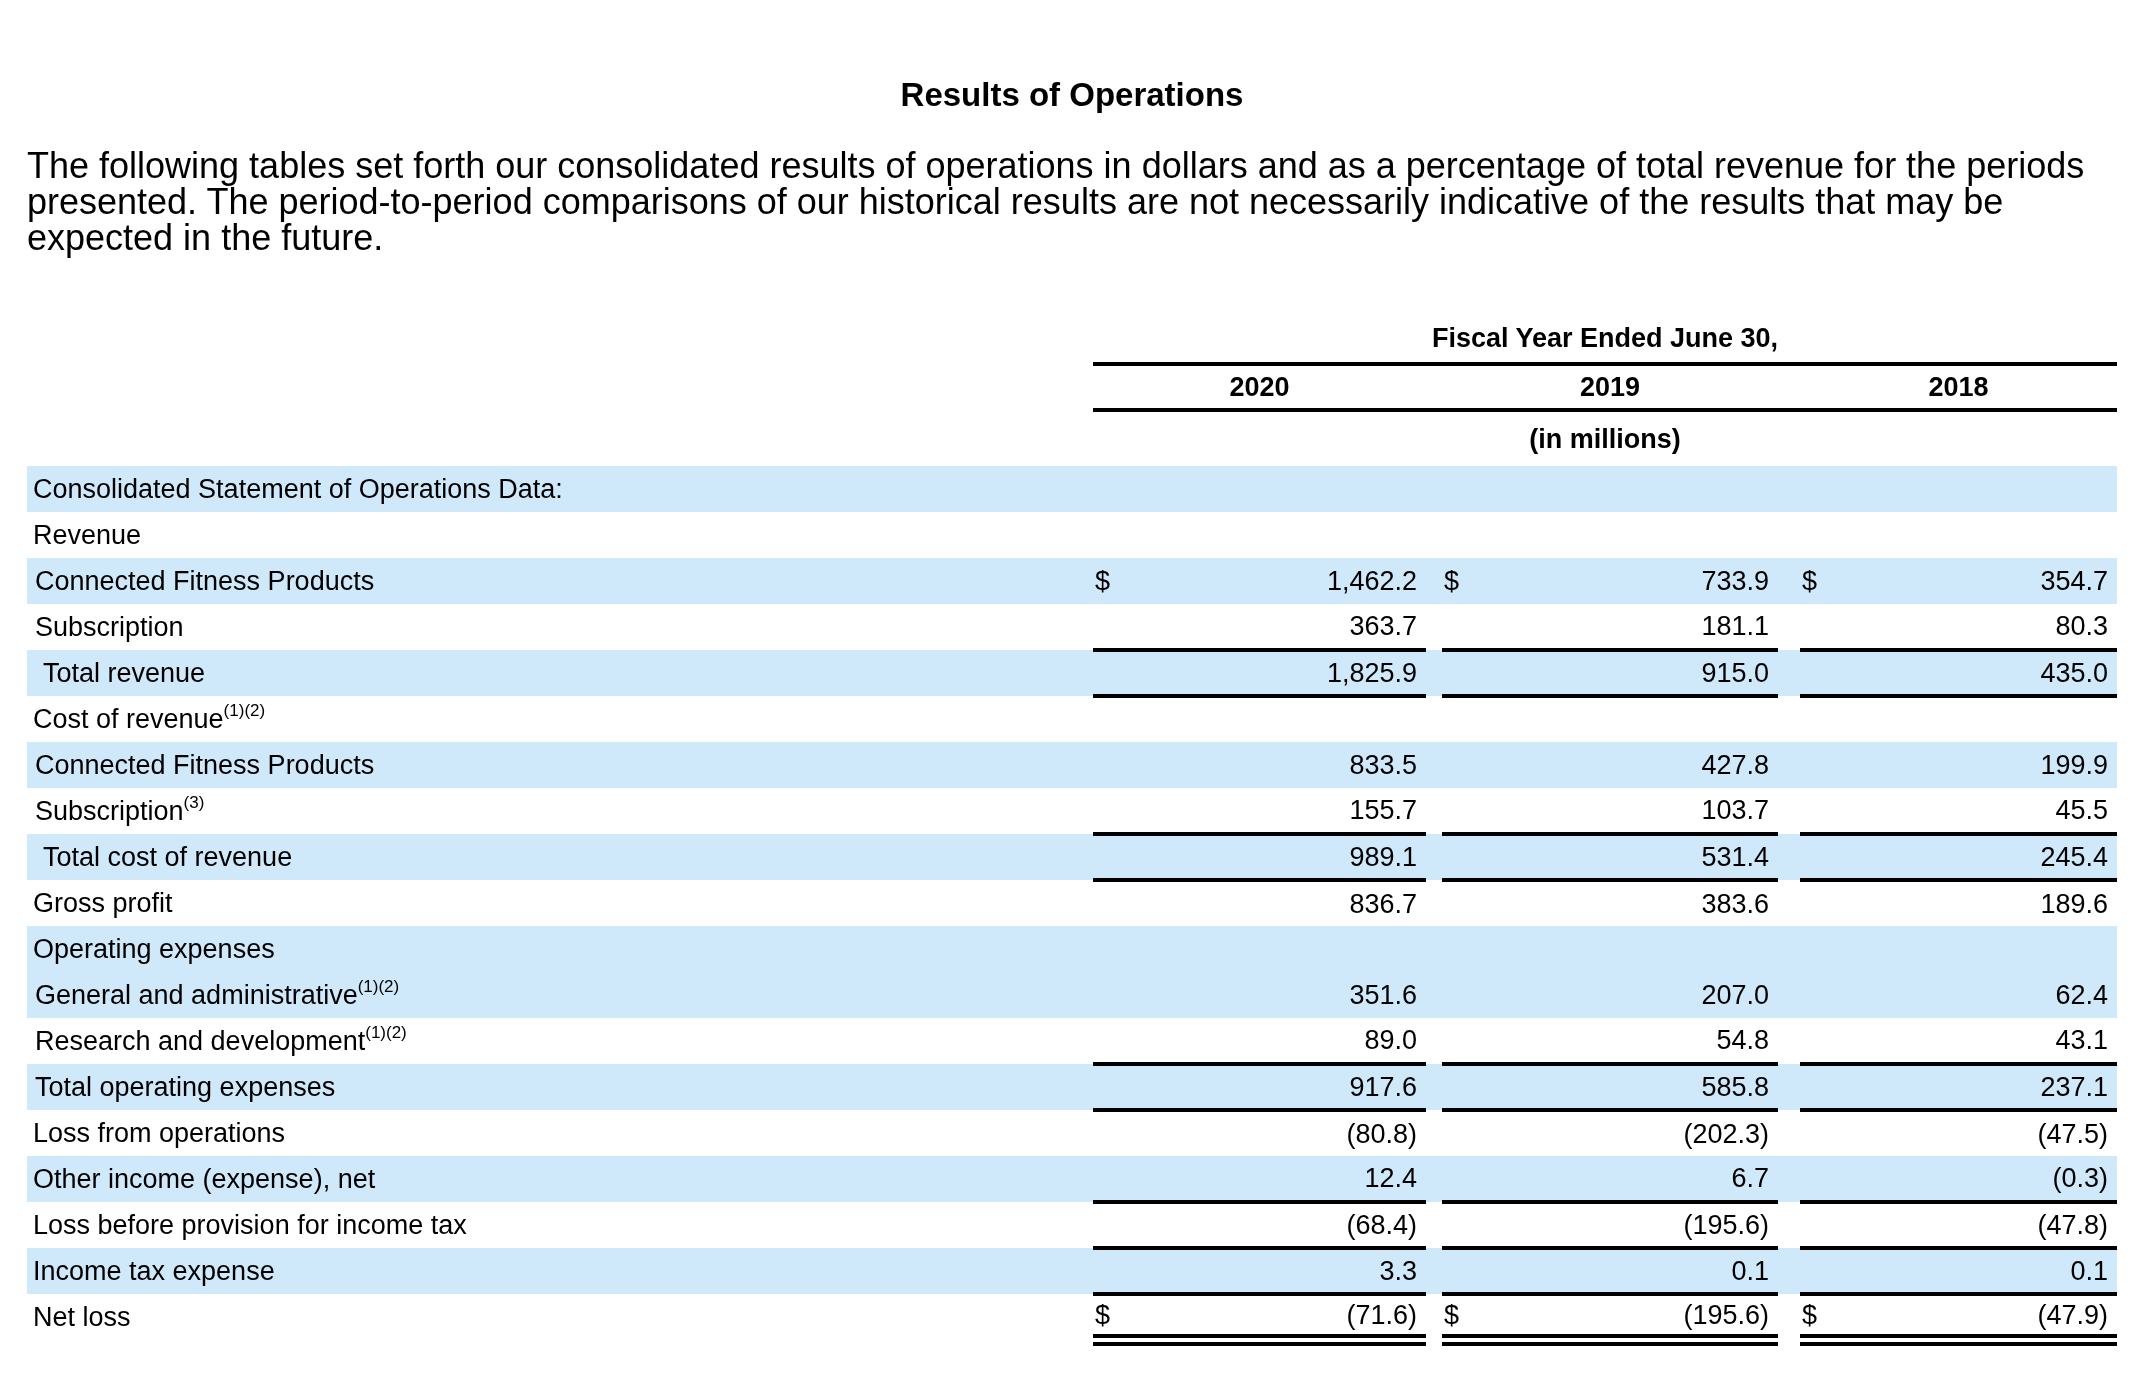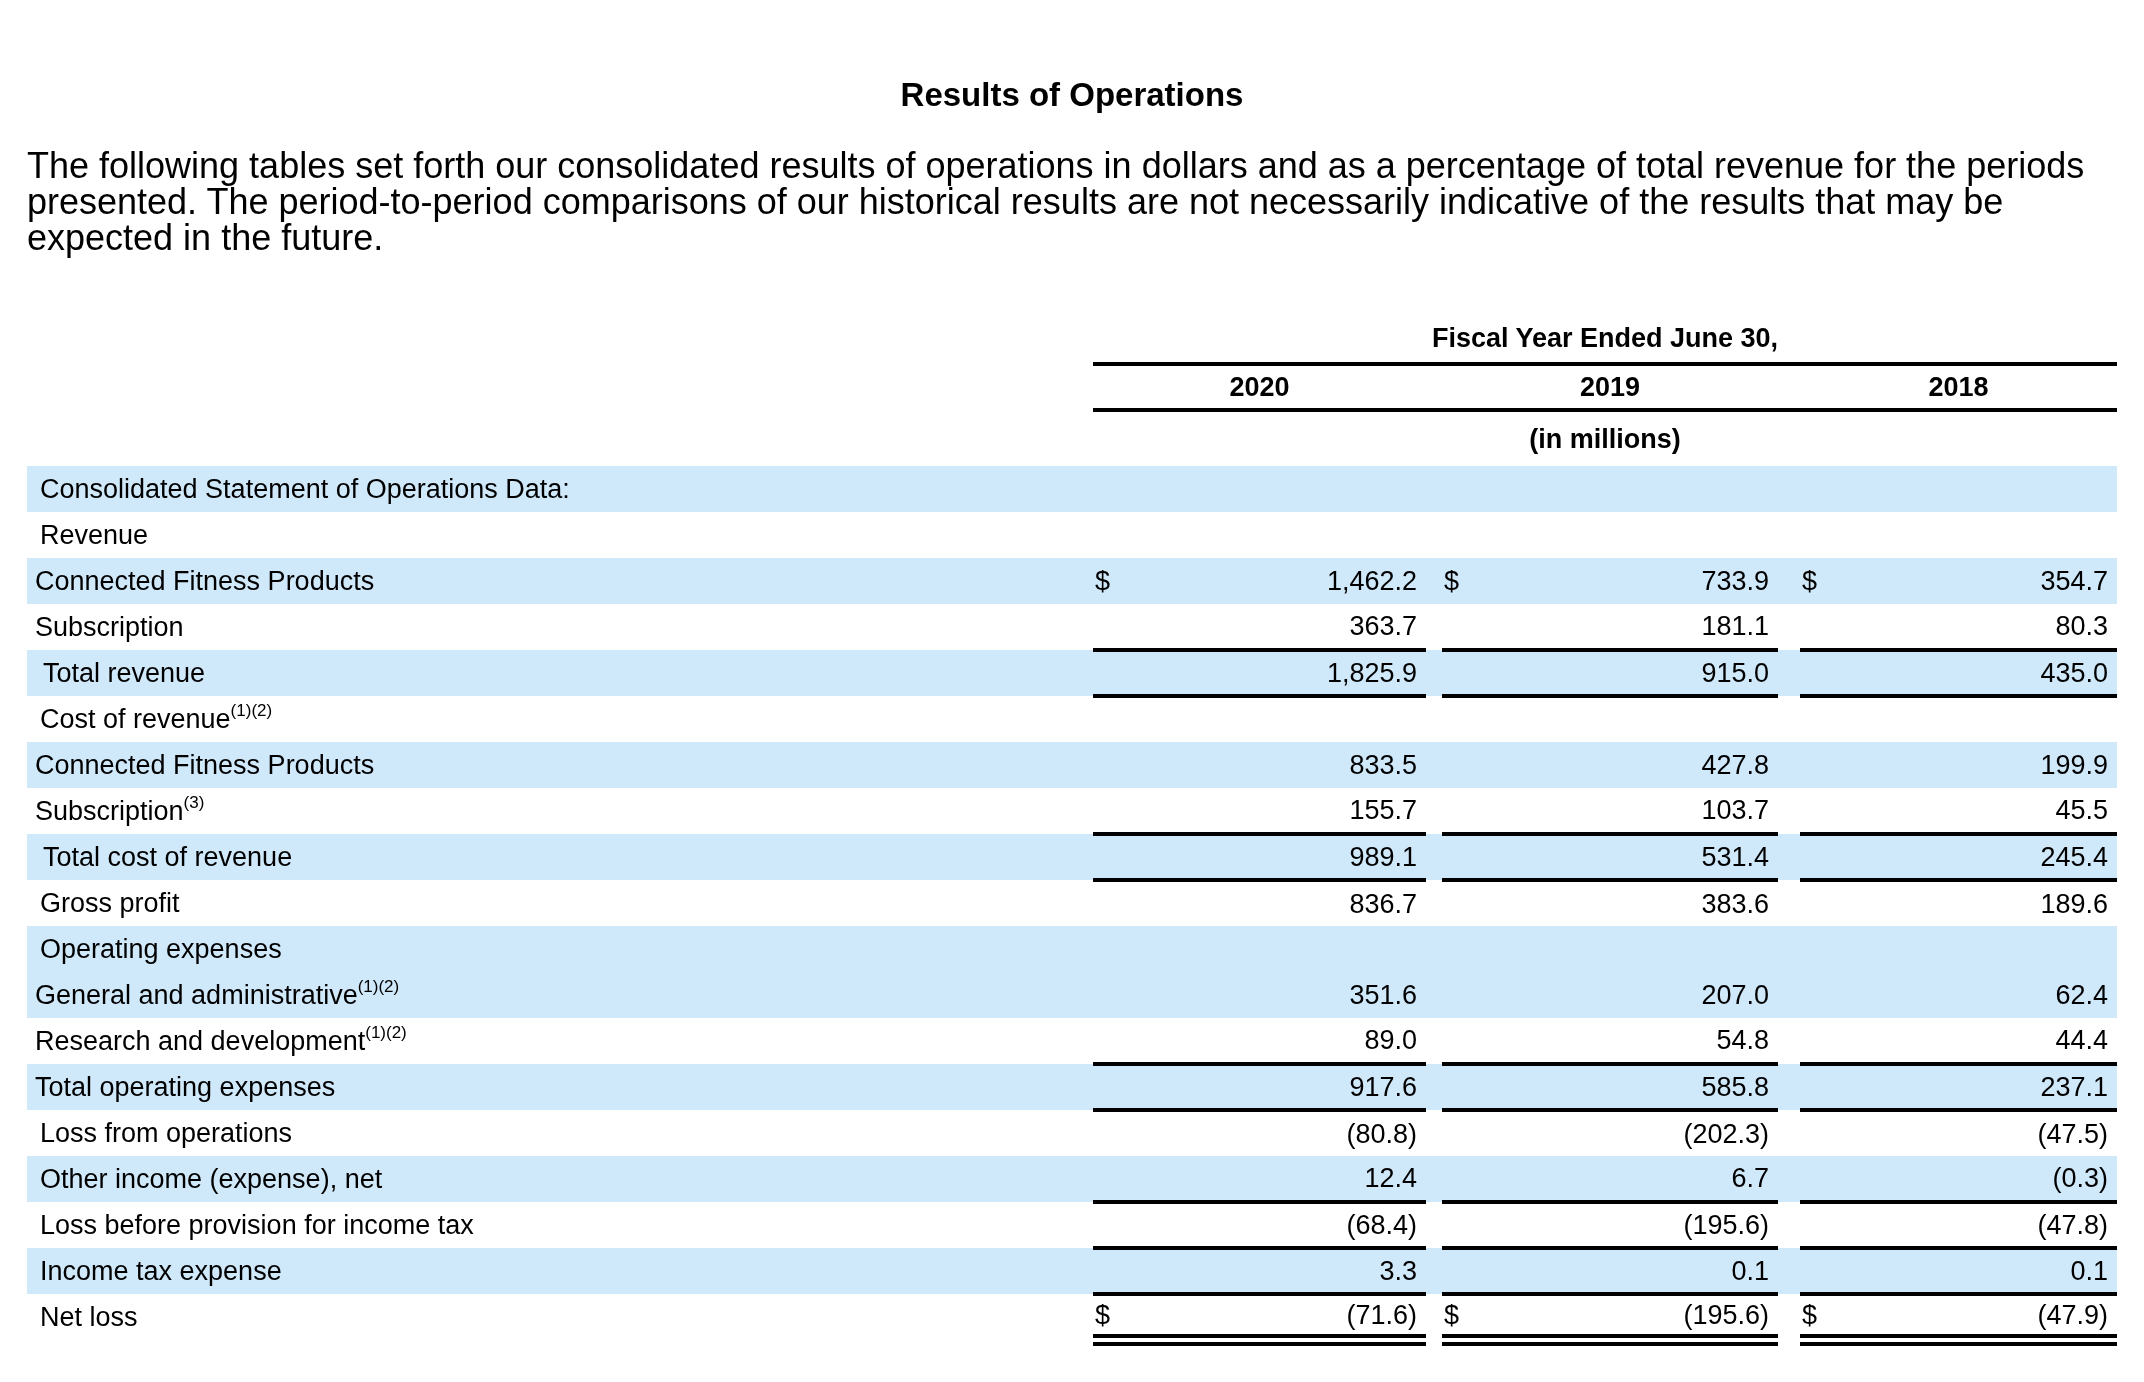--- a/index.html
+++ b/index.html
@@ -62,21 +62,21 @@
   .yw3{width:317px;margin-left:22px;text-align:center;font-weight:bold;}
   td.units-cell{
     text-align:center;
     font-weight:bold;
     vertical-align:middle;
   }
 
   
   tbody tr{height:46px;}
   tr.shade td{background:var(--stripe);}
-  td.lbl{padding-left:13px;white-space:nowrap;overflow:hidden;}
+  td.lbl{padding-left:6px;white-space:nowrap;overflow:hidden;}
   td.ind1{padding-left:8px;}
   td.ind2{padding-left:16px;}
   td.dol{text-align:left;padding-left:2px;}
   td.val{text-align:right;padding-right:9px;white-space:nowrap;}
   td.u-single{border-bottom:4px solid #000;}
   td.u-double{border-bottom:12px double #000;}
   sup.fn{
     font-size:17px;
     position:relative;
     top:-2px;
@@ -258,21 +258,21 @@
       </tr>
       <tr>
         <td class="lbl ind1">Research and development<sup class="fn">(1)(2)</sup></td>
         <td class="dol u-single"></td>
         <td class="val u-single">89.0</td>
         <td></td>
         <td class="dol u-single"></td>
         <td class="val u-single">54.8</td>
         <td></td>
         <td class="dol u-single"></td>
-        <td class="val u-single">44.4</td>
+        <td class="val u-single">43.1</td>
       </tr>
       <tr class="shade">
         <td class="lbl ind1">Total operating expenses</td>
         <td class="dol u-single"></td>
         <td class="val u-single">917.6</td>
         <td></td>
         <td class="dol u-single"></td>
         <td class="val u-single">585.8</td>
         <td></td>
         <td class="dol u-single"></td>

